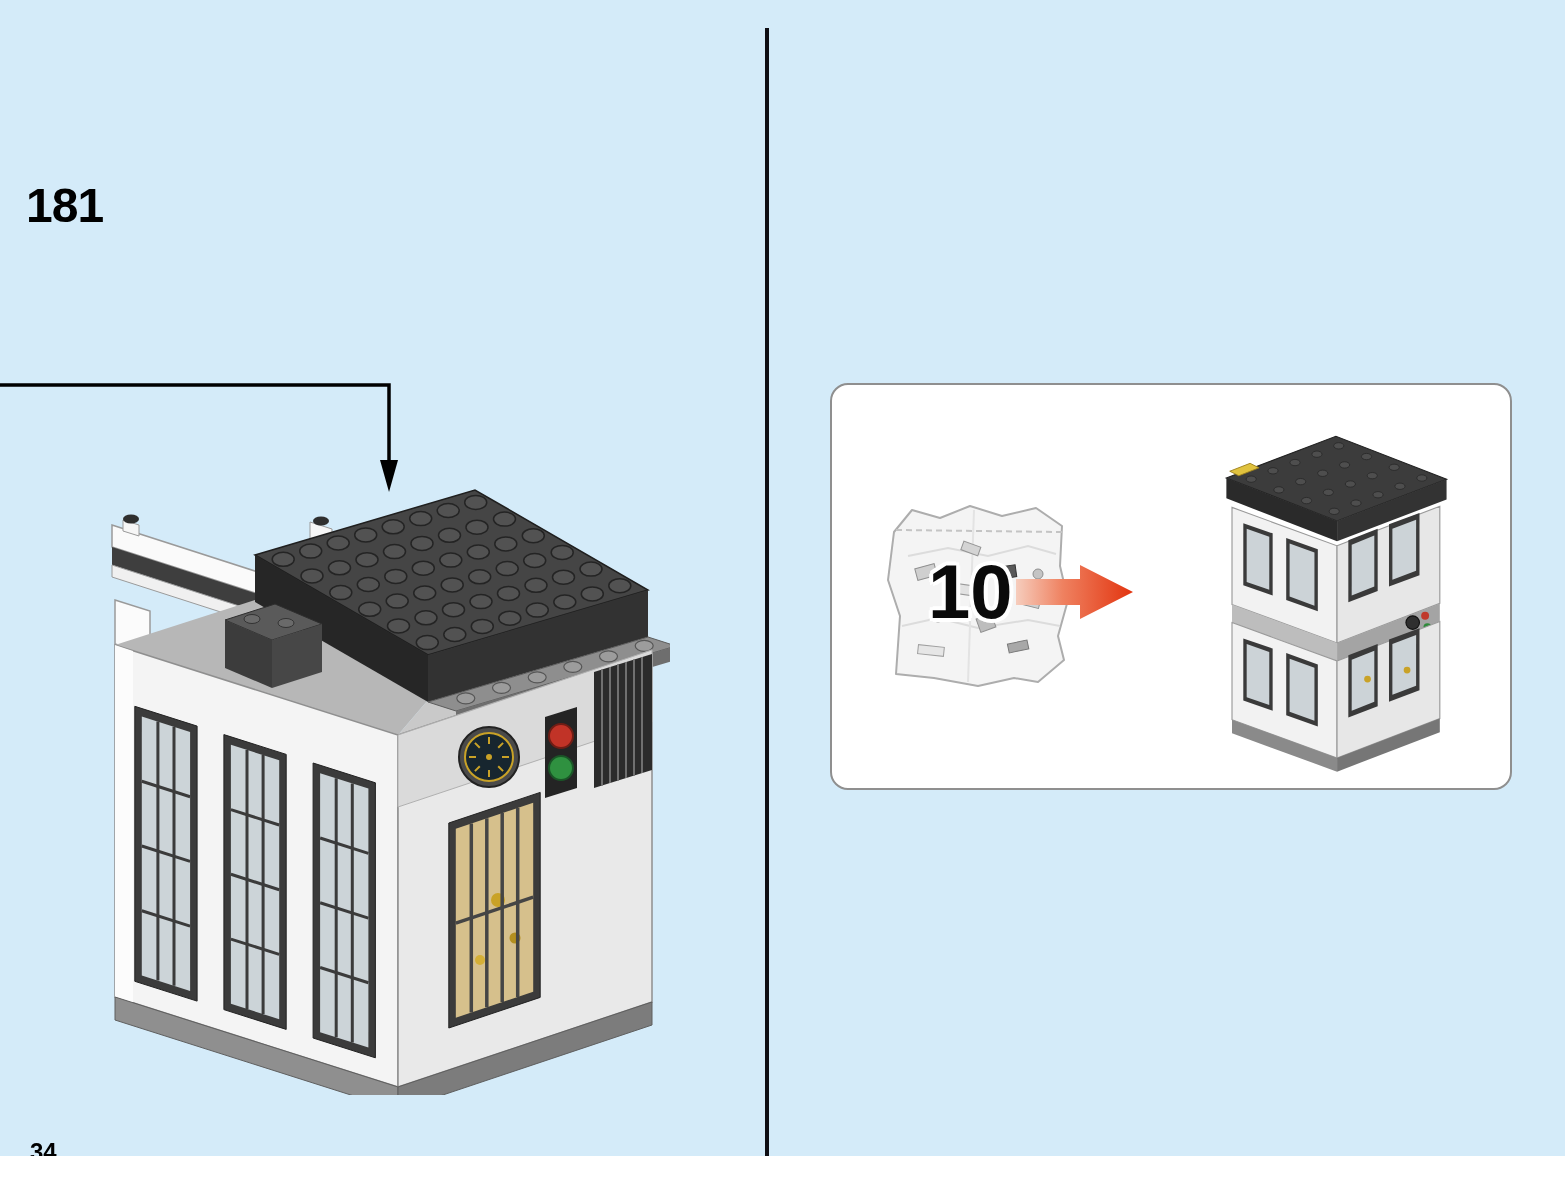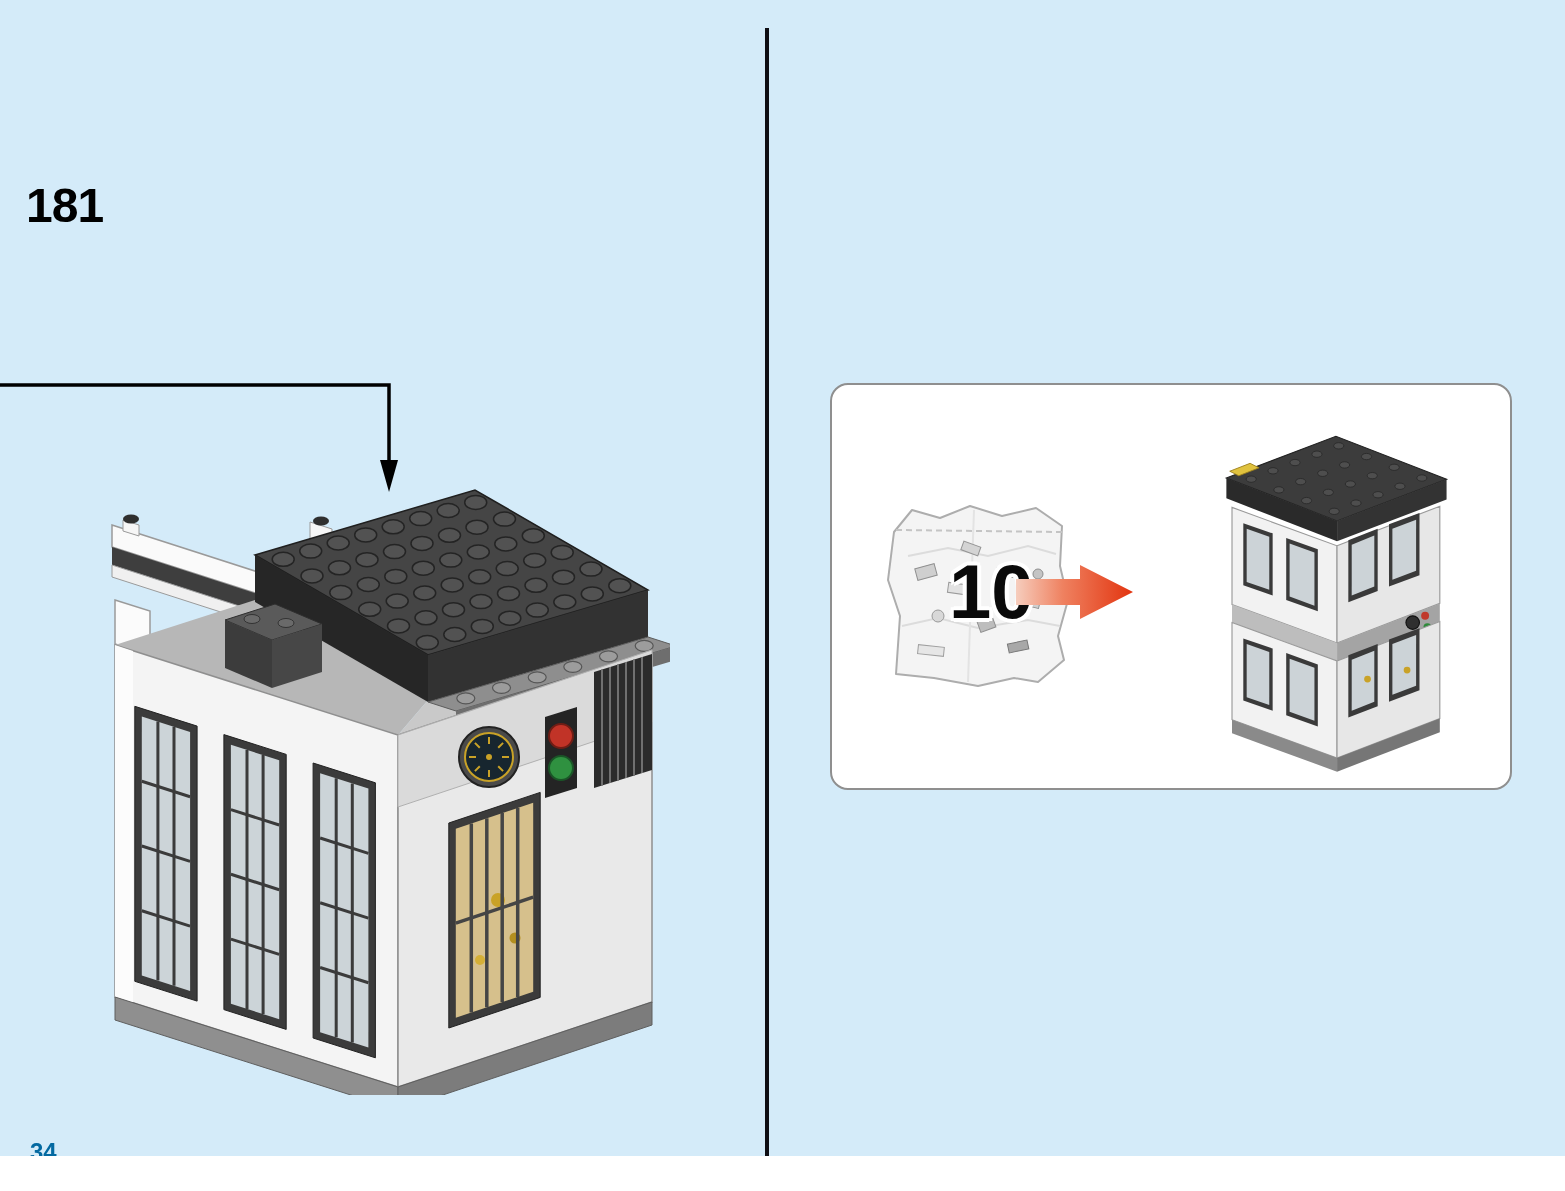--- a/index.html
+++ b/index.html
@@ -9,42 +9,41 @@
     background:#d4ebf9;
     overflow:hidden;
     font-family:"Liberation Sans", sans-serif;
   }
   .step-number{
     position:absolute;left:26px;top:178px;
     font-size:48px;font-weight:700;color:#000;letter-spacing:-1px;
   }
   .page-number{
     position:absolute;left:30px;top:1138px;
-    font-size:24px;font-weight:700;color:#0369a1;
+    font-size:24px;font-weight:700;color:#000000;
   }
   .divider{
     position:absolute;left:765px;top:28px;width:4px;height:1135px;
     background:#0e0e14;
   }
   .inset-panel{
     position:absolute;left:830px;top:383px;width:682px;height:407px;
     background:#ffffff;border:2px solid #8f8f8f;border-radius:18px;
     box-sizing:border-box;
   }
   .main-model-svg{position:absolute;left:90px;top:470px;}
   .callout-svg{position:absolute;left:0px;top:370px;pointer-events:none;}
   .bag-svg{position:absolute;left:878px;top:496px;}
   .red-arrow-svg{position:absolute;left:1016px;top:562px;}
   .mini-model-svg{position:absolute;left:1198px;top:408px;}
   .bag-number{
     position:absolute;left:928px;top:548px;
     font-size:76px;font-weight:700;color:#0a0a0a;
     text-shadow:-3px -3px 0 #fff,3px -3px 0 #fff,-3px 3px 0 #fff,3px 3px 0 #fff,
                  0 -4px 0 #fff,0 4px 0 #fff,-4px 0 0 #fff,4px 0 0 #fff;
-    margin-left:21px;
   }
   svg{display:block;}
 </style>
 </head>
 <body>
 
 <div class="page">
 
   <div class="step-number">181</div>
 

